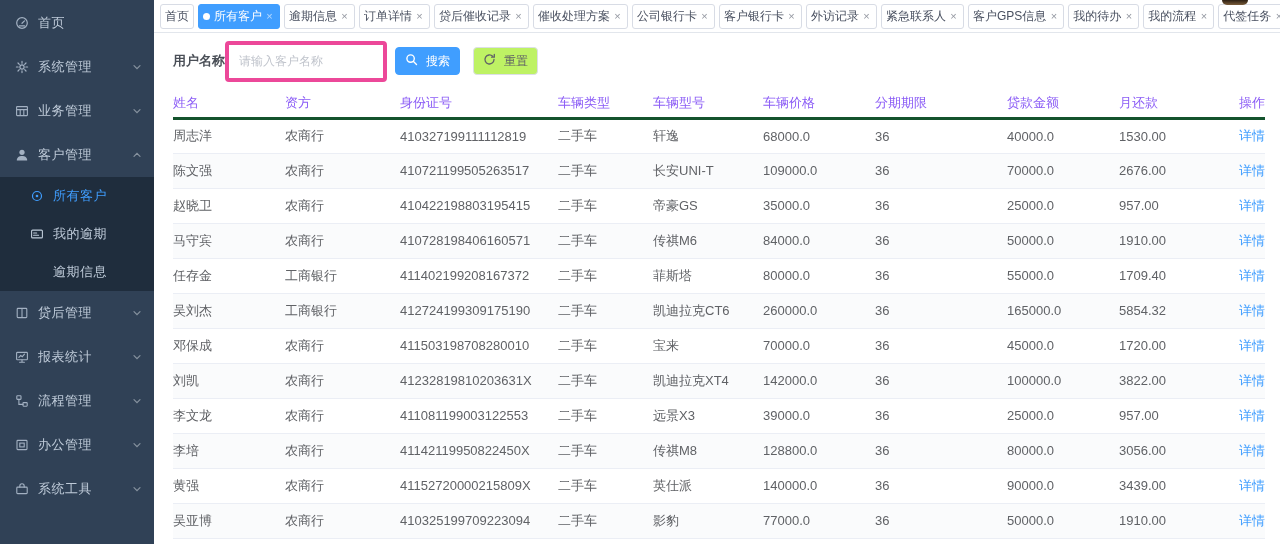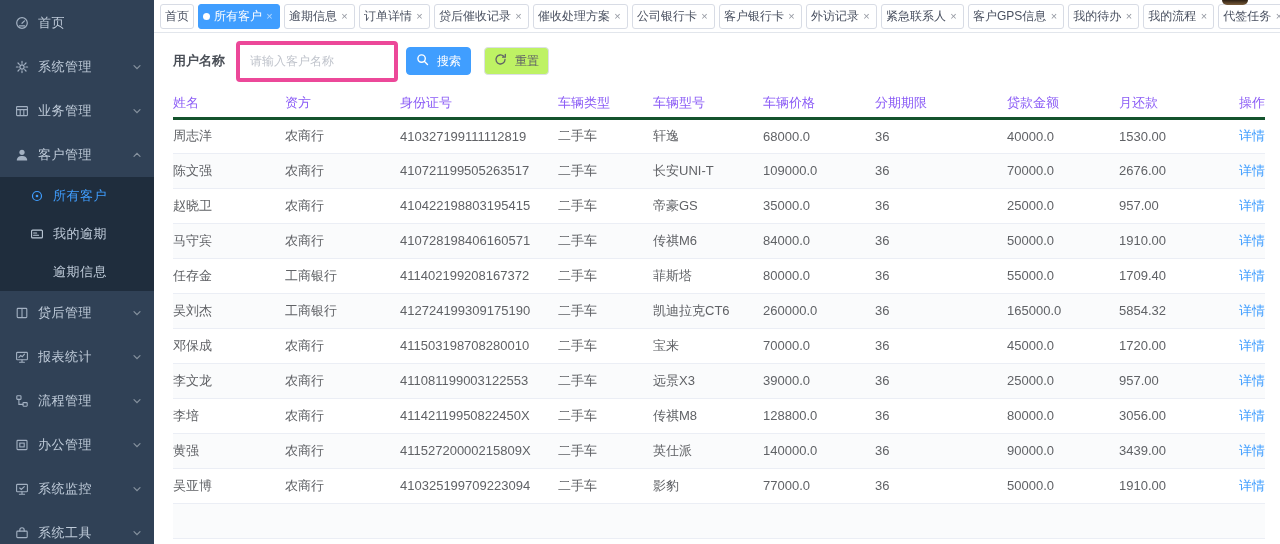--- a/index.html
+++ b/index.html
@@ -46,21 +46,21 @@
   .tab.active { background: #409eff; border-color: #409eff; color: #fff; }
   .tab .dot { width: 7px; height: 7px; border-radius: 50%; background: #fff; margin-right: 4px; }
   .tab .x {
     width: 11px; height: 11px; margin-left: 2px; border-radius: 50%;
     font-size: 11px; line-height: 10px; text-align: center; opacity: .6;
   }
 
   .content { flex: 1; padding: 13px 15px 0 19px; overflow: hidden; }
 
   .search-row { display: flex; align-items: center; height: 30px; margin-bottom: 13px; }
-  .search-label { font-size: 13px; font-weight: bold; color: #4a4f57; margin-right: 11px; }
+  .search-label { font-size: 13px; font-weight: bold; color: #4a4f57; }
   .search-input {
     width: 162px; height: 41px; border: 4px solid #ec4899; border-radius: 4px;
     padding: 0 10px; font-size: 12px; color: #606266; outline: none;
     font-family: Liberation Sans, sans-serif;
   }
   .search-input::placeholder { color: #c0c4cc; }
   .btn { height: 28px; border-radius: 4px; font-size: 12px; display: inline-flex;
          align-items: center; gap: 8px; cursor: pointer;
          font-family: "Liberation Sans", "DejaVu Sans", sans-serif; }
   .btn-search { margin-left: 8px; padding: 0 9px; background: #409eff; border: 1px solid #409eff; color: #fff; }
@@ -210,35 +210,20 @@
         </span>
       </div>
       <div class="side-item">
         <span class="s-icon">
           <svg width="14" height="14" viewBox="0 0 14 14" fill="none" stroke="currentColor" stroke-width="1.1">
             <rect x="2" y="2.4" width="10" height="9.2" rx="0.8"></rect>
             <rect x="4.8" y="5.1" width="4.4" height="3.8"></rect>
           </svg>
         </span>
         <span class="s-label">办公管理</span>
-        <span class="chev">
-          <svg width="10" height="10" viewBox="0 0 10 10" fill="none" stroke="currentColor" stroke-width="1.2" stroke-linecap="round">
-            <path d="M2 3.6l3 3 3-3"></path>
-          </svg>
-        </span>
-      </div>
-      <div class="side-item">
-        <span class="s-icon">
-          <svg width="14" height="14" viewBox="0 0 14 14" fill="none" stroke="currentColor" stroke-width="1.1" stroke-linecap="round">
-            <rect x="1.6" y="2.4" width="10.8" height="7.4" rx="0.8"></rect>
-            <path d="M7 9.8v2.3M4.4 12.3h5.2"></path>
-            <path d="M4.7 6l1.6 1.5 3-2.9"></path>
-          </svg>
-        </span>
-        <span class="s-label">系统监控</span>
         <span class="chev">
           <svg width="10" height="10" viewBox="0 0 10 10" fill="none" stroke="currentColor" stroke-width="1.2" stroke-linecap="round">
             <path d="M2 3.6l3 3 3-3"></path>
           </svg>
         </span>
       </div>
       <div class="side-item">
         <span class="s-icon">
           <svg width="14" height="14" viewBox="0 0 14 14" fill="none" stroke="currentColor" stroke-width="1.1" stroke-linecap="round">
             <rect x="1.8" y="5.1" width="10.4" height="6.5" rx="0.8"></rect>
@@ -440,20 +425,32 @@
               <td>411503198708280010</td>
               <td>二手车</td>
               <td>宝来</td>
               <td>70000.0</td>
               <td>36</td>
               <td>45000.0</td>
               <td>1720.00</td>
               <td class="col-action"><a class="link">详情</a></td>
             </tr>
             <tr>
+              <td>刘凯</td>
+              <td>农商行</td>
+              <td>41232819810203631X</td>
+              <td>二手车</td>
+              <td>凯迪拉克XT4</td>
+              <td>142000.0</td>
+              <td>36</td>
+              <td>100000.0</td>
+              <td>3822.00</td>
+              <td class="col-action"><a class="link">详情</a></td>
+            </tr>
+            <tr>
               <td>李文龙</td>
               <td>农商行</td>
               <td>411081199003122553</td>
               <td>二手车</td>
               <td>远景X3</td>
               <td>39000.0</td>
               <td>36</td>
               <td>25000.0</td>
               <td>957.00</td>
               <td class="col-action"><a class="link">详情</a></td>

